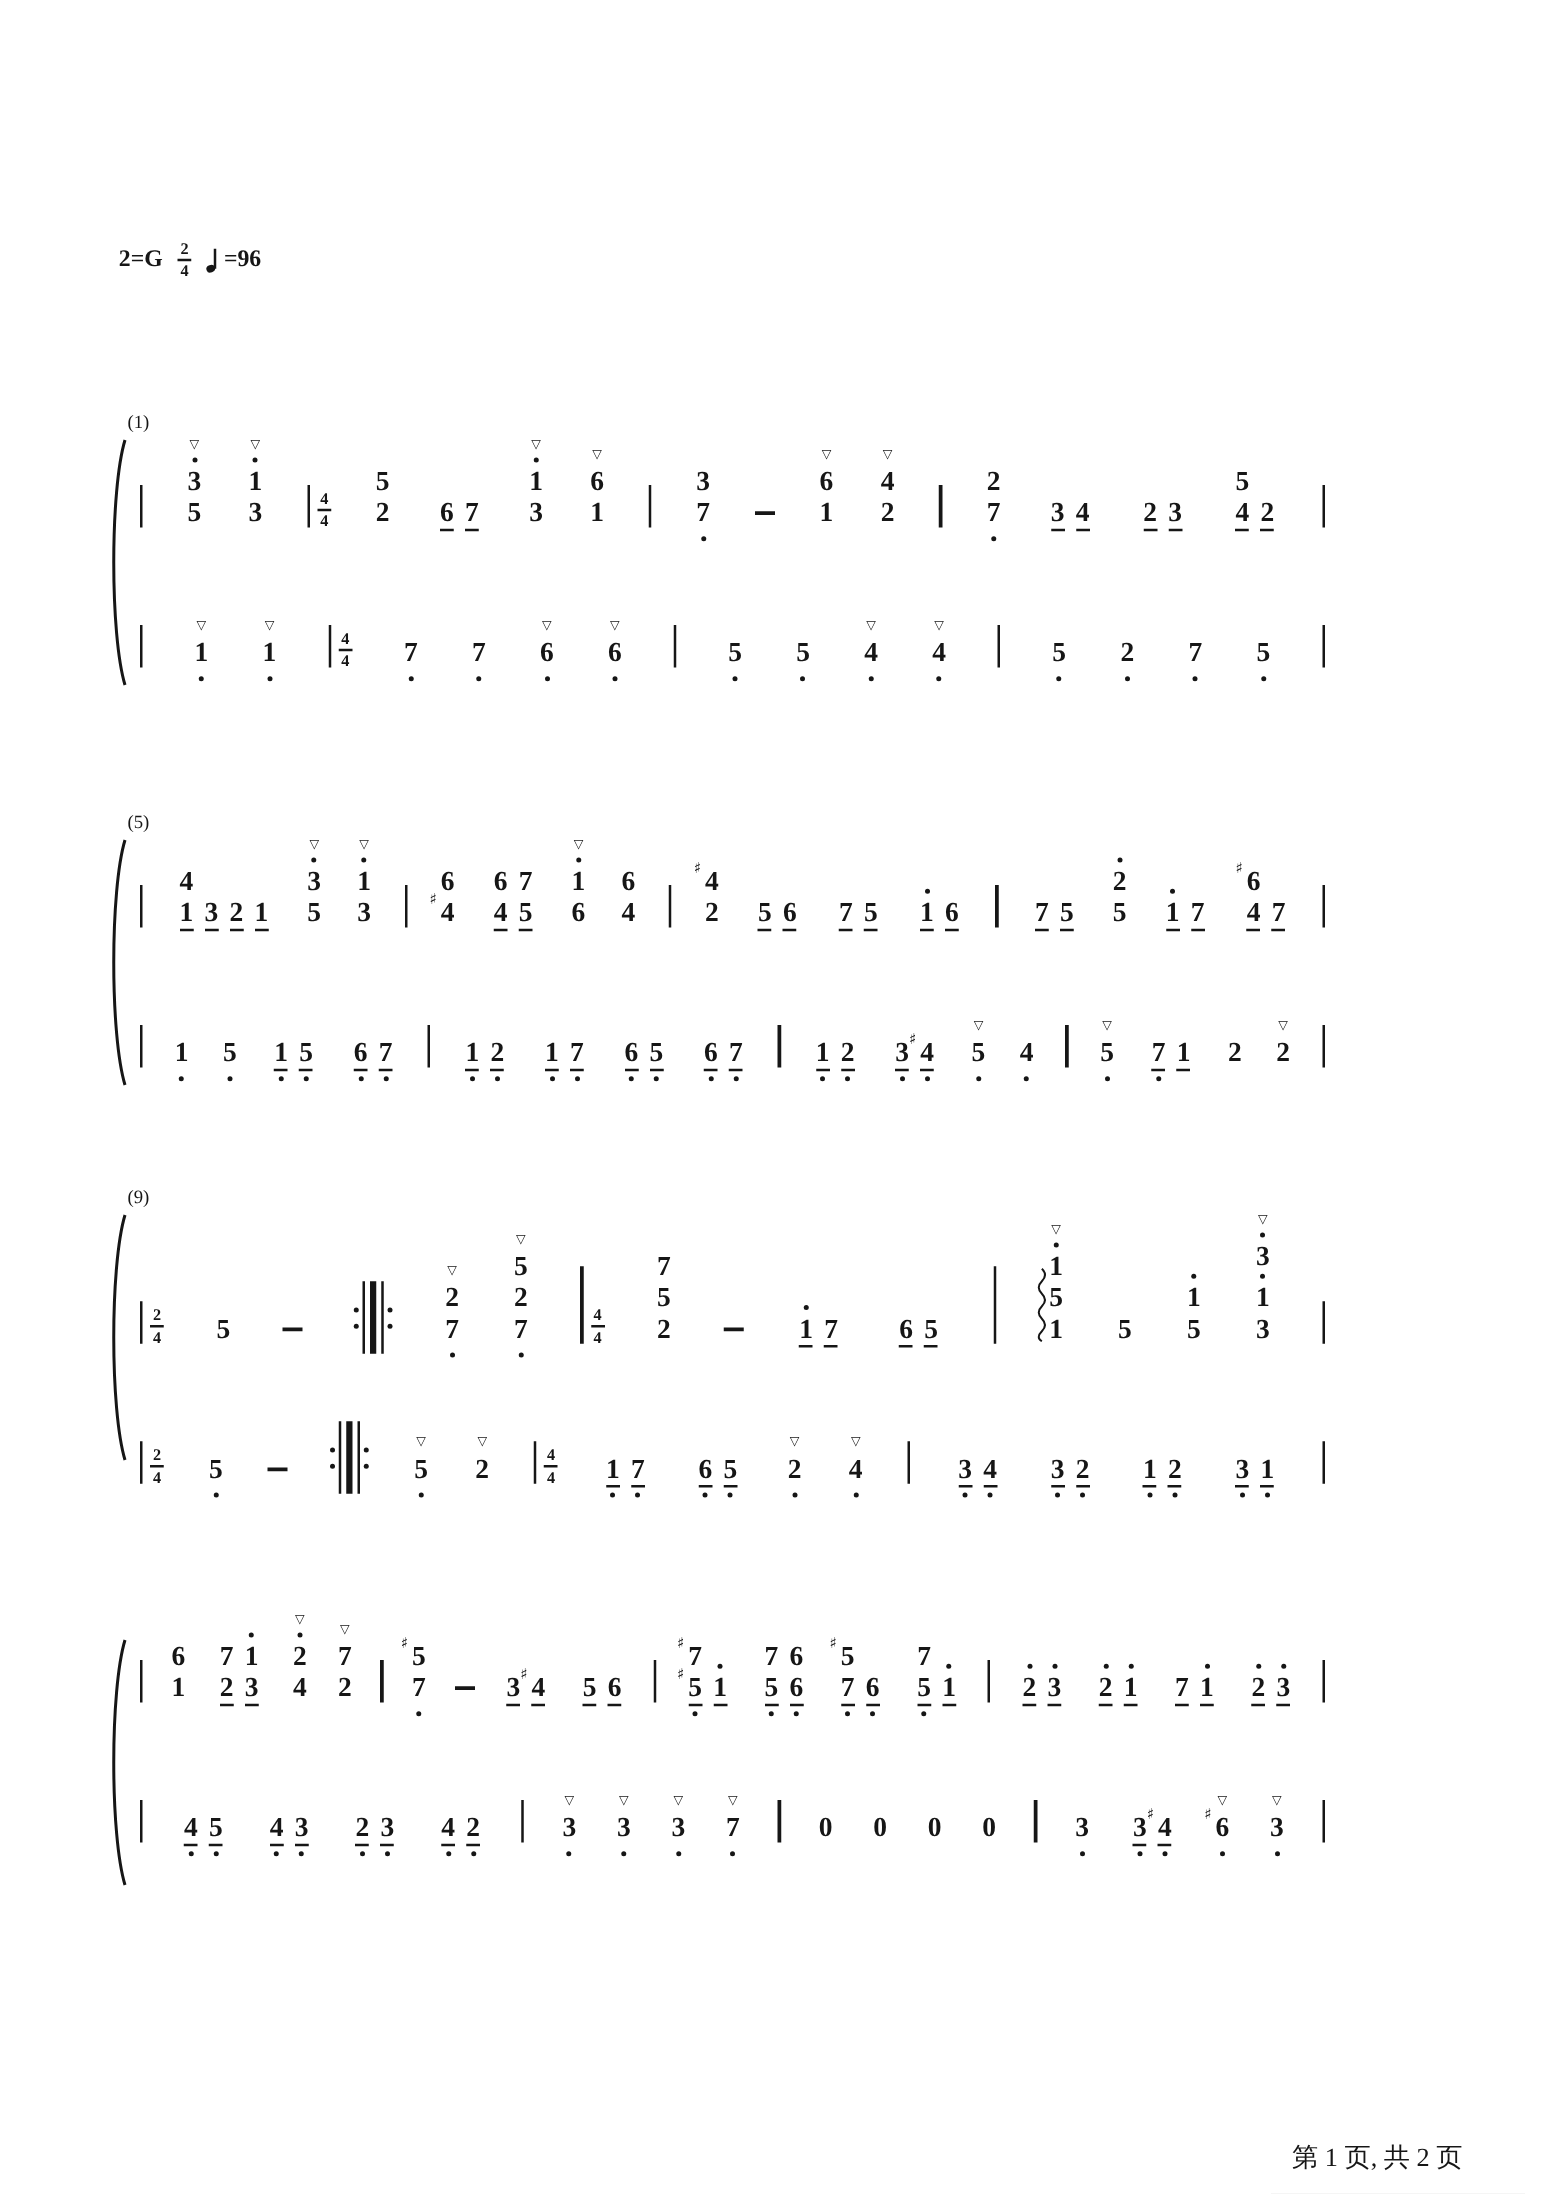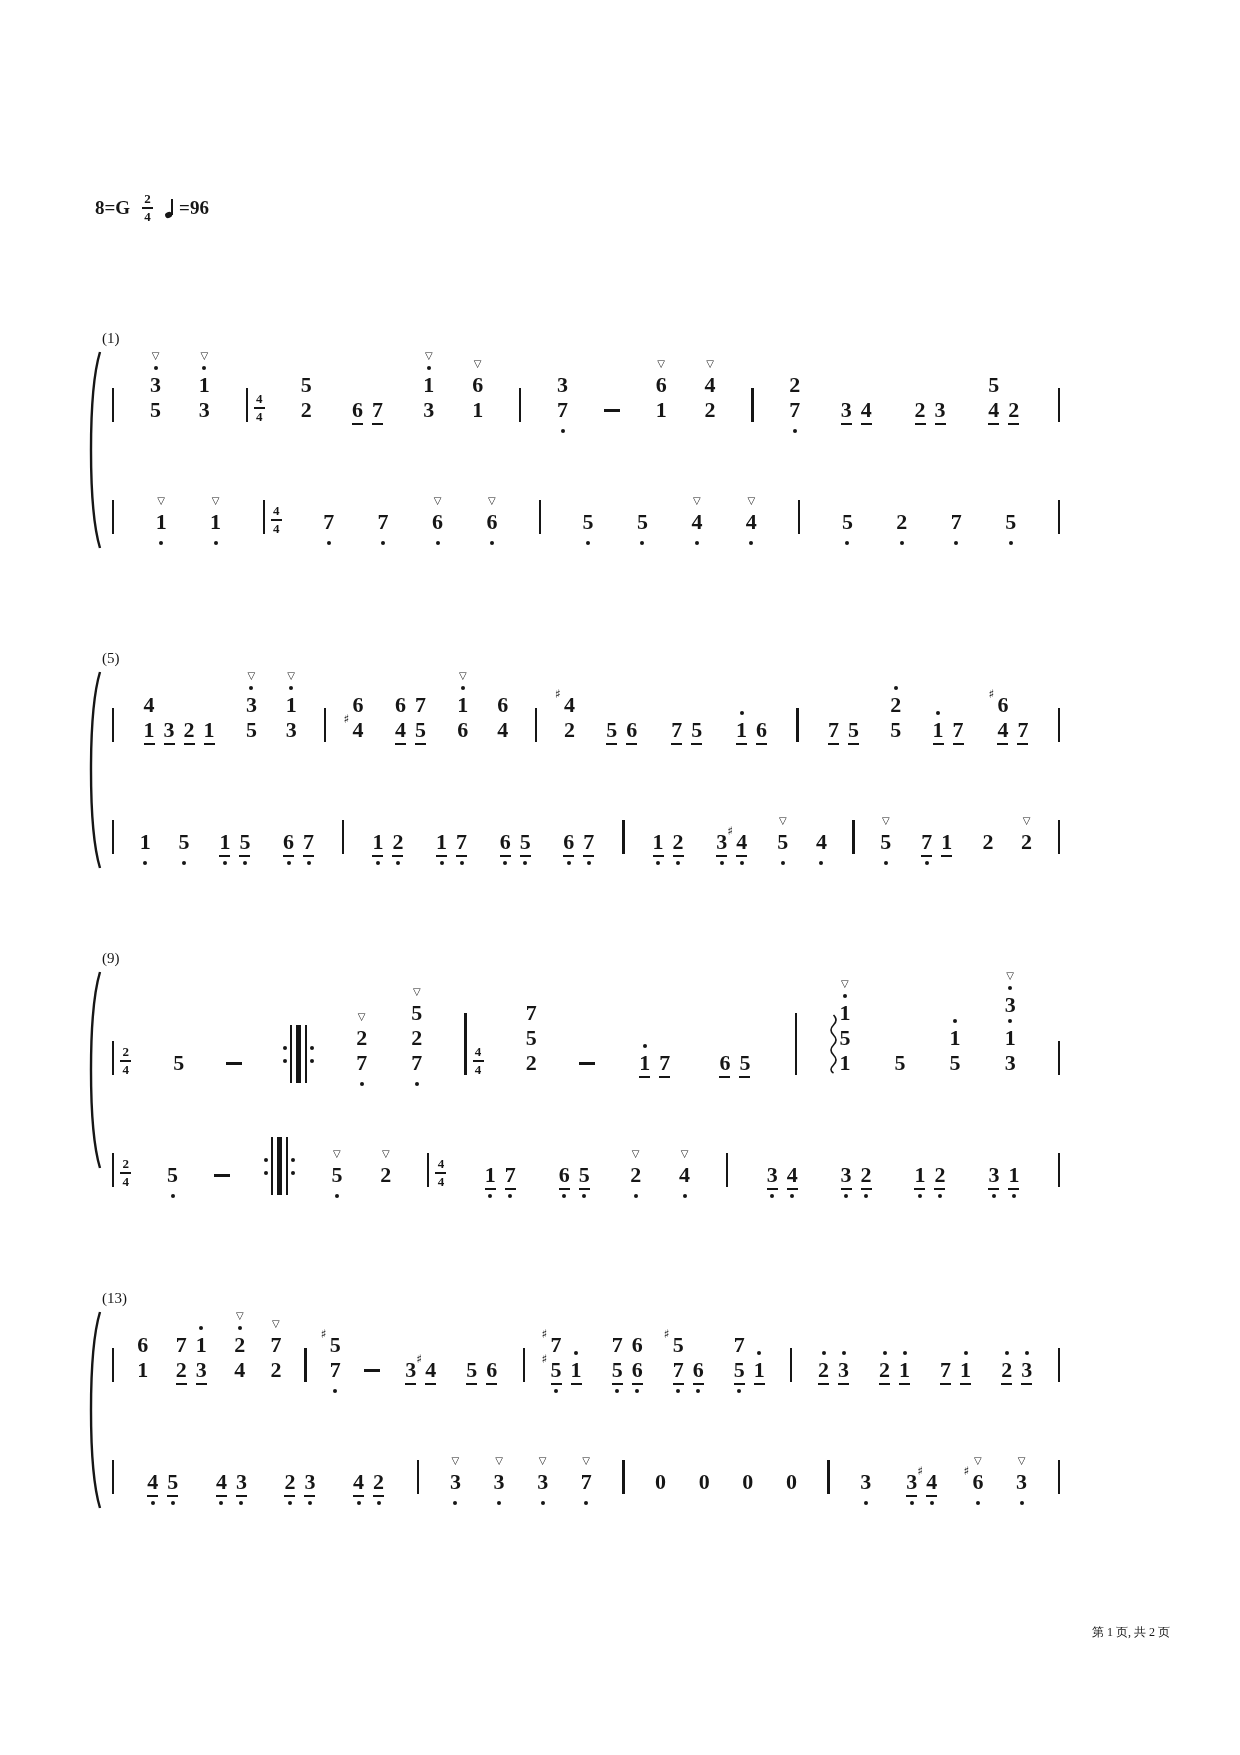--- a/index.html
+++ b/index.html
@@ -9,21 +9,21 @@
          font-size:21px;letter-spacing:1px}
   .keysig{position:absolute;top:192px;left:95px;display:flex;align-items:center;
           gap:12px;font-size:19px;font-weight:bold}
   .frac{display:inline-flex;flex-direction:column;align-items:center;line-height:1}
   .frac i{font-style:normal;font-size:13px;font-weight:bold;line-height:1.05}
   .frac .fl{width:11px;height:1.6px;background:#161616;margin:1.5px 0}
   .qnote{position:relative;width:12px;height:22px;display:inline-block}
   .qnote::before{content:"";position:absolute;left:0;bottom:1px;width:7px;height:5.5px;
                  background:#161616;border-radius:50%;transform:rotate(-20deg)}
   .qnote::after{content:"";position:absolute;left:6.2px;bottom:4px;width:1.8px;height:16px;background:#161616}
-  .footer{position:absolute;top:1624px;right:70px;font-size:12px}
+  .footer{position:absolute;top:1712px;right:70px;font-size:21px}
 
   .system{position:absolute;left:84px;width:976px;padding-left:28px;box-sizing:border-box}
   .syslabel{font-size:15px;height:16px;margin-bottom:4px;margin-left:-10px}
   .staffrow{display:flex;justify-content:space-between;align-items:flex-end;min-height:86px}
   .staffrow.lower{margin-top:34px;min-height:78px}
 
   .note{display:flex;flex-direction:column;align-items:center;justify-content:flex-end;
         position:relative;padding:0 2px}
   .group{display:flex;align-items:flex-end}
   .group .note{padding:0 4.5px}
@@ -51,21 +51,21 @@
   .rdots{display:flex;flex-direction:column;gap:9px}
   .brace{position:absolute;left:2px;top:20px}
   .sq{position:absolute;left:-8px;bottom:14px}
 </style>
 </head>
 <body>
 
 <div class="page">
 
   <div class="keysig">
-    <span>8=G</span>
+    <span>2=G</span>
     <span class="frac">
       <i>2</i>
       <i class="fl"></i>
       <i>4</i>
     </span>
     <span style="display:inline-flex;gap:2px">
       <span class="qnote"></span>
       <span>=96</span>
     </span>
   </div>
@@ -1246,21 +1246,20 @@
           </div>
           <div class="bwrap">
             <div class="bar" style="height: 34px;"></div>
           </div>
         </div>
       </div>
       <div class="system" style="top: 1290px;">
         <svg width="16" height="200" class="brace">
           <path d="M14,2 C2,42 2,158 14,198" fill="none" stroke="#161616" stroke-width="2.4"></path>
         </svg>
-        <div class="syslabel">(13)</div>
         <div class="staffrow upper">
           <div class="bwrap">
             <div class="bar" style="height: 34px;"></div>
           </div>
           <div class="note">
             <div class="topn">
               <div class="digit">6</div>
             </div>
             <div class="digit">1</div>
             <div class="ulz"></div>

